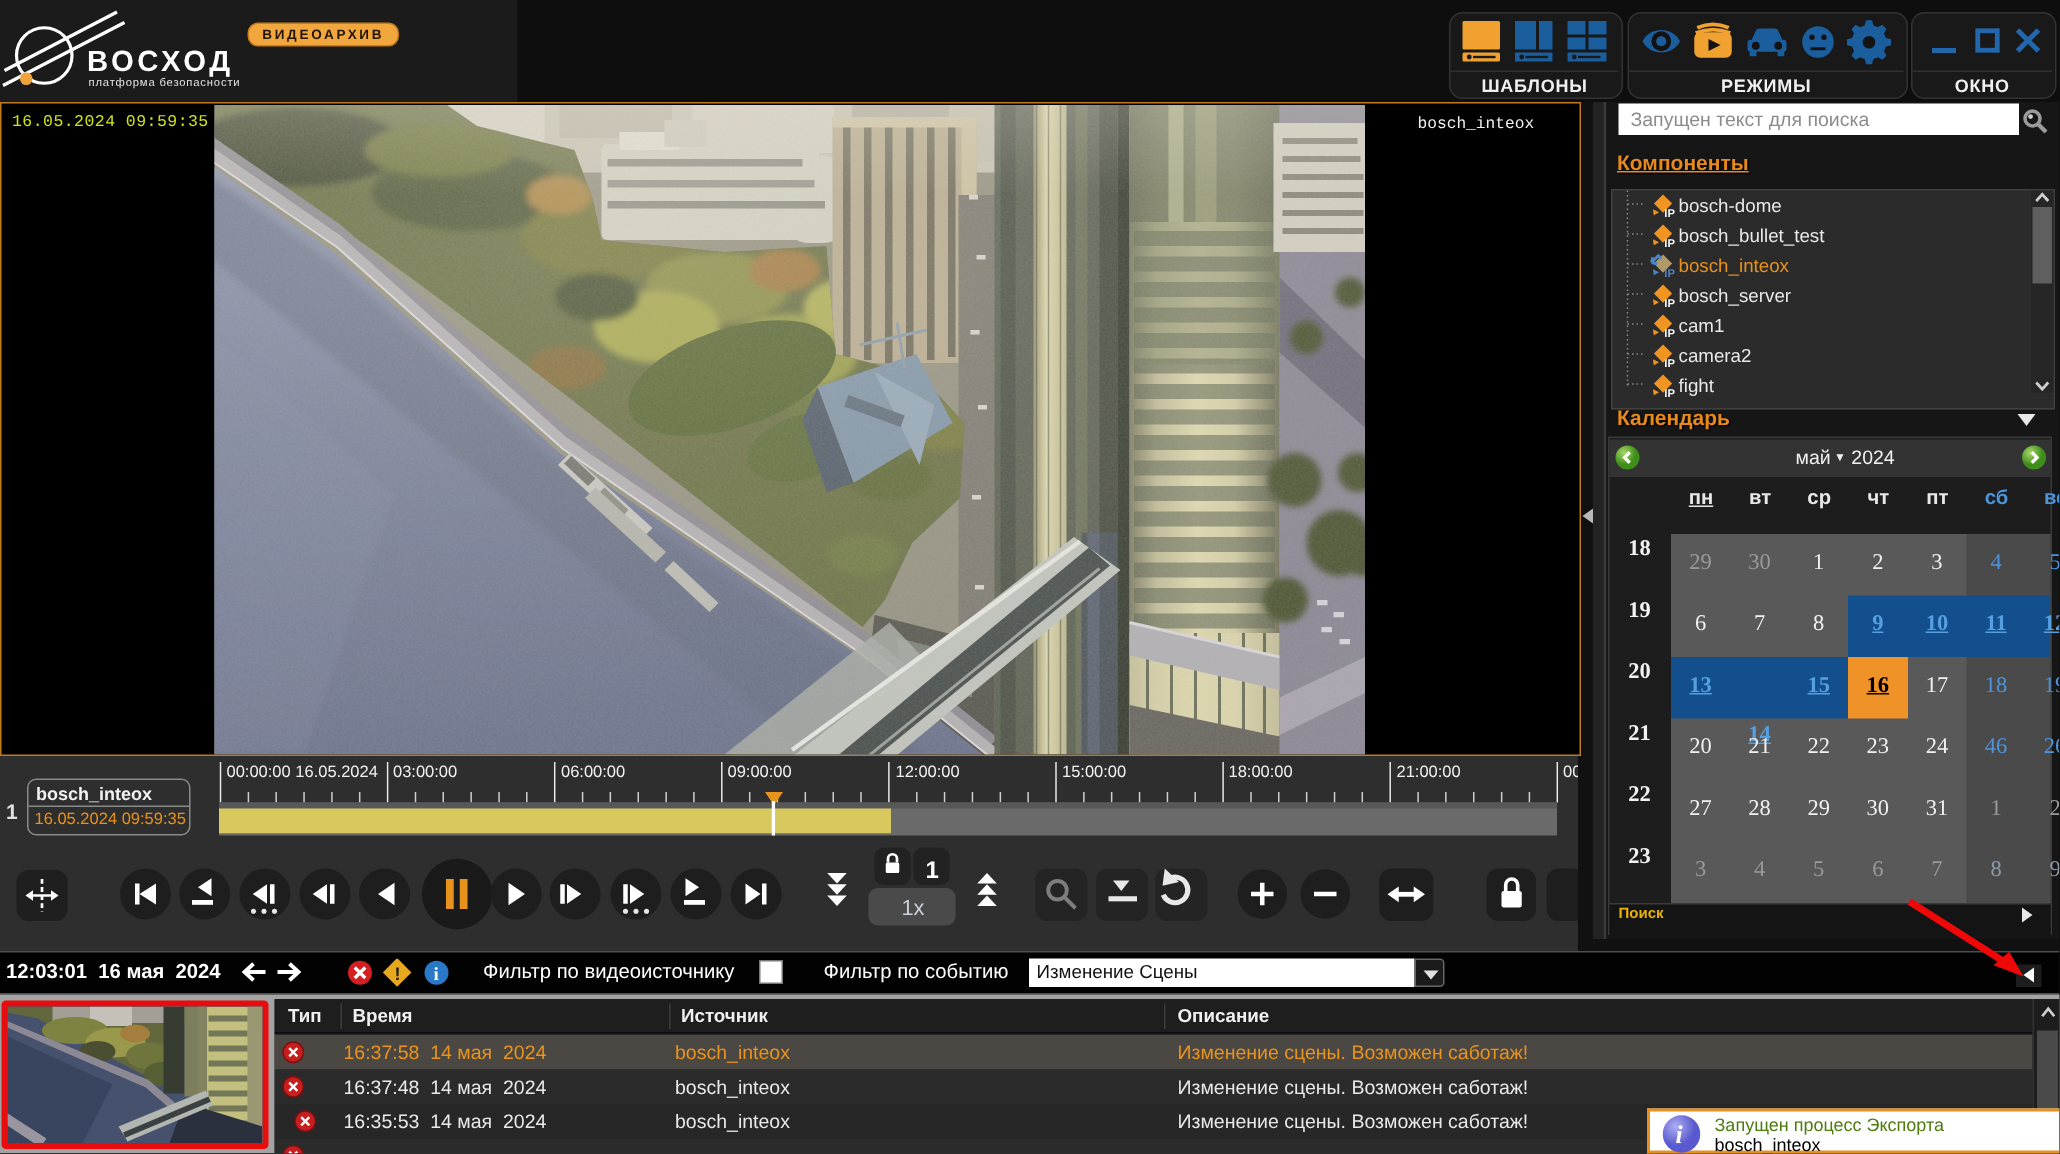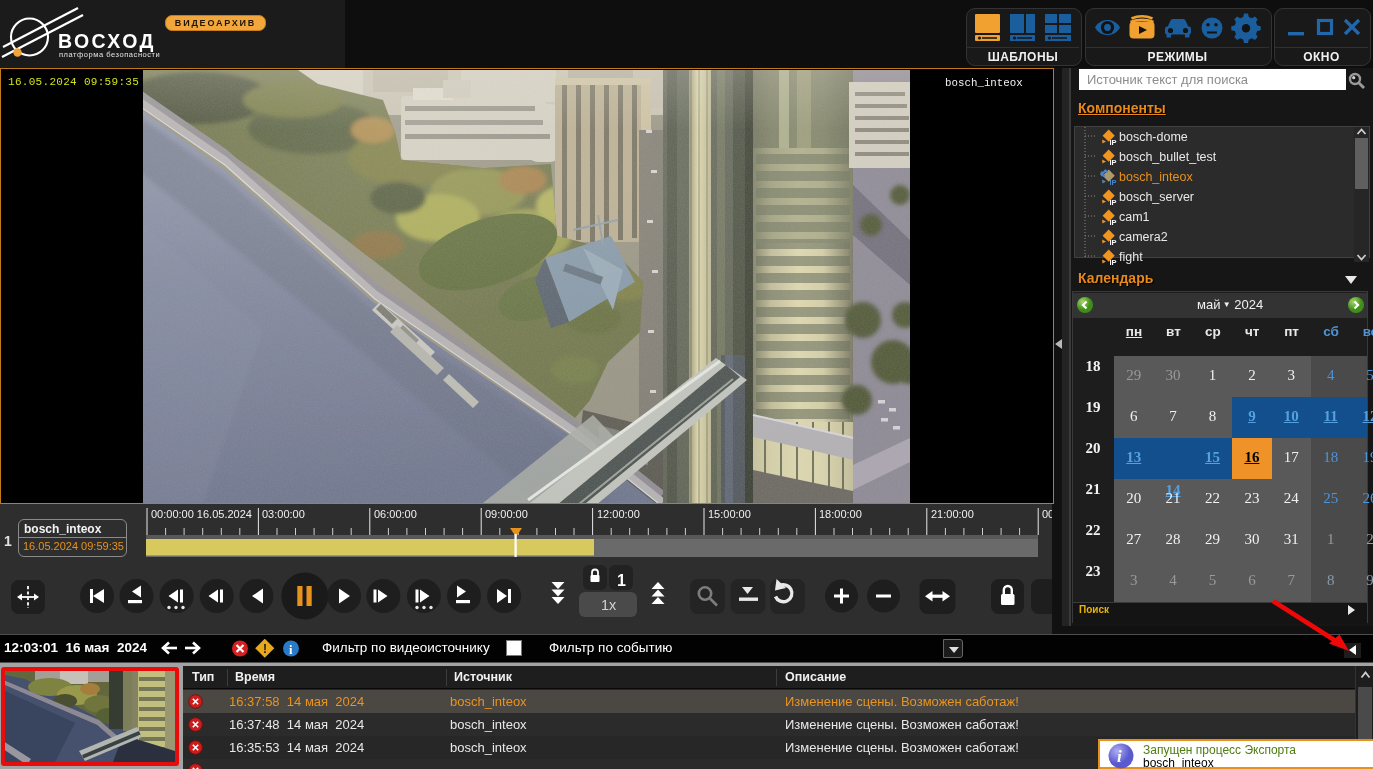--- a/index.html
+++ b/index.html
@@ -554,29 +554,29 @@
     <g fill="#fff">
         <rect x="1001" y="34" width="13.5" height="11" rx="1.5"></rect>
       <path d="M1003.8 34 v-4 a4 4 0 0 1 8 0 V34" fill="none" stroke="#fff" stroke-width="2.4"></path>
       </g>
   </svg>
 </div>
 
 <div class="abs" id="sidebar" style="left:1071px;top:68px;width:302px;height:558px;background:#161616;overflow:hidden;">
 
   <div class="abs" style="left:8px;top:1px;width:267px;height:21px;background:#fff;"></div>
-  <div class="abs txt" style="left:16px;top:4px;color:#8c8c8c;font-size:13px;">Источник текст для поиска</div>
+  <div class="abs txt" style="left:16px;top:4px;color:#8c8c8c;font-size:13px;">Запущен текст для поиска</div>
   <svg class="abs" style="left:276px;top:4px;" width="20" height="18" viewBox="0 0 20 18">
     <circle cx="8" cy="7" r="5" fill="none" stroke="#9a9a9a" stroke-width="2.4"></circle>
     <circle cx="6.7" cy="5.7" r="1.6" fill="#cfcfcf"></circle>
     <line x1="11.5" y1="10.5" x2="17" y2="16" stroke="#9a9a9a" stroke-width="2.8"></line>
   </svg>
   <div class="abs txt" style="left:7px;top:32px;color:#e8891c;font-size:14px;font-weight:bold;text-shadow:1px 1px 1px #000;text-decoration:underline;">Компоненты</div>
 
-  <div class="abs" style="left:3px;top:58px;width:296px;height:132px;background:#2b2b2b;border:1px solid #404040;box-sizing:border-box;">
+  <div class="abs" style="left:3px;top:58px;width:296px;height:147px;background:#2b2b2b;border:1px solid #404040;box-sizing:border-box;">
     <svg class="abs" style="left:0;top:0;" width="294" height="135" viewBox="0 0 294 135">
       <line x1="10" y1="0" x2="10" y2="131" stroke="#8a8a8a" stroke-width="1" stroke-dasharray="1 2"></line>
       <g stroke="#8a8a8a" stroke-width="1" stroke-dasharray="1 2">
         <line x1="10" y1="9" x2="20" y2="9"></line>
           <line x1="10" y1="29" x2="20" y2="29"></line>
         <line x1="10" y1="49" x2="20" y2="49"></line>
           <line x1="10" y1="69" x2="20" y2="69"></line>
         <line x1="10" y1="89" x2="20" y2="89"></line>
           <line x1="10" y1="109" x2="20" y2="109"></line>
         <line x1="10" y1="129" x2="20" y2="129"></line>
@@ -726,21 +726,21 @@
         <div class="dt" style="left:119.8px;top:166.5px;color:#55a0e0;font-weight:bold;text-decoration:underline;">15</div>
         <div class="dt" style="left:159.2px;top:166.5px;color:#000;font-weight:bold;text-decoration:underline;">16</div>
         <div class="dt" style="left:198.6px;top:166.5px;">17</div>
         <div class="dt" style="left:238px;top:166.5px;color:#4d94d9;">18</div>
         <div class="dt" style="left:277.4px;top:166.5px;color:#4d94d9;">19</div>
         <div class="dt" style="left:41px;top:207.5px;">20</div>
         <div class="dt" style="left:80.4px;top:207.5px;">21</div>
         <div class="dt" style="left:119.8px;top:207.5px;">22</div>
         <div class="dt" style="left:159.2px;top:207.5px;">23</div>
         <div class="dt" style="left:198.6px;top:207.5px;">24</div>
-        <div class="dt" style="left:238px;top:207.5px;color:#4d94d9;">25</div>
+        <div class="dt" style="left:238px;top:207.5px;color:#4d94d9;">46</div>
         <div class="dt" style="left:277.4px;top:207.5px;color:#4d94d9;">26</div>
         <div class="dt" style="left:41px;top:248.5px;">27</div>
         <div class="dt" style="left:80.4px;top:248.5px;">28</div>
         <div class="dt" style="left:119.8px;top:248.5px;">29</div>
         <div class="dt" style="left:159.2px;top:248.5px;">30</div>
         <div class="dt" style="left:198.6px;top:248.5px;">31</div>
         <div class="dt" style="left:238px;top:248.5px;color:#9a9a9a;">1</div>
         <div class="dt" style="left:277.4px;top:248.5px;color:#9a9a9a;">2</div>
         <div class="dt" style="left:41px;top:289.5px;color:#9a9a9a;">3</div>
         <div class="dt" style="left:80.4px;top:289.5px;color:#9a9a9a;">4</div>
@@ -779,20 +779,23 @@
     <circle cx="9" cy="9.5" r="8" fill="#d42020"></circle>
     <path d="M5.5 6 L12.5 13 M12.5 6 L5.5 13" stroke="#fff" stroke-width="2.2"></path>
     <rect x="27" y="2.5" width="13.5" height="13.5" transform="rotate(45 33.75 9.25)" fill="#e8a81e"></rect>
     <text x="32" y="14" font-size="12" font-weight="bold" fill="#1a1a1a" font-family="Liberation Sans">!</text>
     <circle cx="60" cy="9.5" r="8" fill="#2979c8"></circle>
     <text x="58" y="14.5" font-size="12.5" font-weight="bold" fill="#fff" font-family="Liberation Serif">i</text>
   </svg>
   <div class="abs txt" style="left:322px;top:5px;color:#fff;font-size:13.5px;">Фильтр по видеоисточнику</div>
   <div class="abs" style="left:506px;top:5px;width:14px;height:14px;background:#fff;border:1px solid #777;"></div>
   <div class="abs txt" style="left:549px;top:5px;color:#fff;font-size:13.5px;">Фильтр по событию</div>
+  <div class="abs" style="left:686px;top:4px;width:257px;height:19px;background:#fff;">
+    <div class="abs txt" style="left:5px;top:2px;color:#111;font-size:12.5px;">Изменение Сцены</div>
+  </div>
   <div class="abs" style="left:943px;top:4px;width:20px;height:19px;background:#1b1b1b;border:1px solid #666;border-radius:0 3px 3px 0;box-sizing:border-box;">
     <div class="abs" style="left:4.5px;top:7px;width:0;height:0;border-left:5px solid transparent;border-right:5px solid transparent;border-top:6px solid #e0e0e0;"></div>
   </div>
   <div class="abs" style="left:1344px;top:8px;width:17px;height:15px;background:#1d1d1d;"></div>
   <div class="abs" style="left:1349px;top:10px;width:0;height:0;border-top:5px solid transparent;border-bottom:5px solid transparent;border-right:7px solid #fff;"></div>
 </div>
 
 <div class="abs" id="bottom" style="left:0;top:663px;width:1373px;height:106px;background:#a3a3a3;padding-left:28px;">
 
   <div class="abs" style="left:183px;top:3px;width:1190px;height:103px;background:#262626;overflow:hidden;">
@@ -820,21 +823,21 @@
       <span class="ticon">
           <svg width="15" height="15" viewBox="0 0 15 15" style="position:absolute;">
             <circle cx="7.5" cy="7.5" r="6.8" fill="#c81e1e" stroke="#7a1010" stroke-width="1"></circle>
             <path d="M4.8 4.8 L10.2 10.2 M10.2 4.8 L4.8 10.2" stroke="#fff" stroke-width="1.6"></path>
           </svg>
         </span>
       <span class="abs txt" style="left:46px;">16:37:48&nbsp; 14 мая&nbsp; 2024</span>
       <span class="abs txt" style="left:267px;">bosch_inteox</span>
       <span class="abs txt" style="left:602px;">Изменение сцены. Возможен саботаж!</span>
     </div>
-    <div class="trow" style="top:70px;background:#272727;color:#e8e8e8;">
+    <div class="trow" style="top:70px;background:#272727;color:#e8e8e8;text-align:center;">
       <span class="ticon">
           <svg width="15" height="15" viewBox="0 0 15 15" style="position:absolute;">
             <circle cx="7.5" cy="7.5" r="6.8" fill="#c81e1e" stroke="#7a1010" stroke-width="1"></circle>
             <path d="M4.8 4.8 L10.2 10.2 M10.2 4.8 L4.8 10.2" stroke="#fff" stroke-width="1.6"></path>
           </svg>
         </span>
       <span class="abs txt" style="left:46px;">16:35:53&nbsp; 14 мая&nbsp; 2024</span>
       <span class="abs txt" style="left:267px;">bosch_inteox</span>
       <span class="abs txt" style="left:602px;">Изменение сцены. Возможен саботаж!</span>
     </div>

